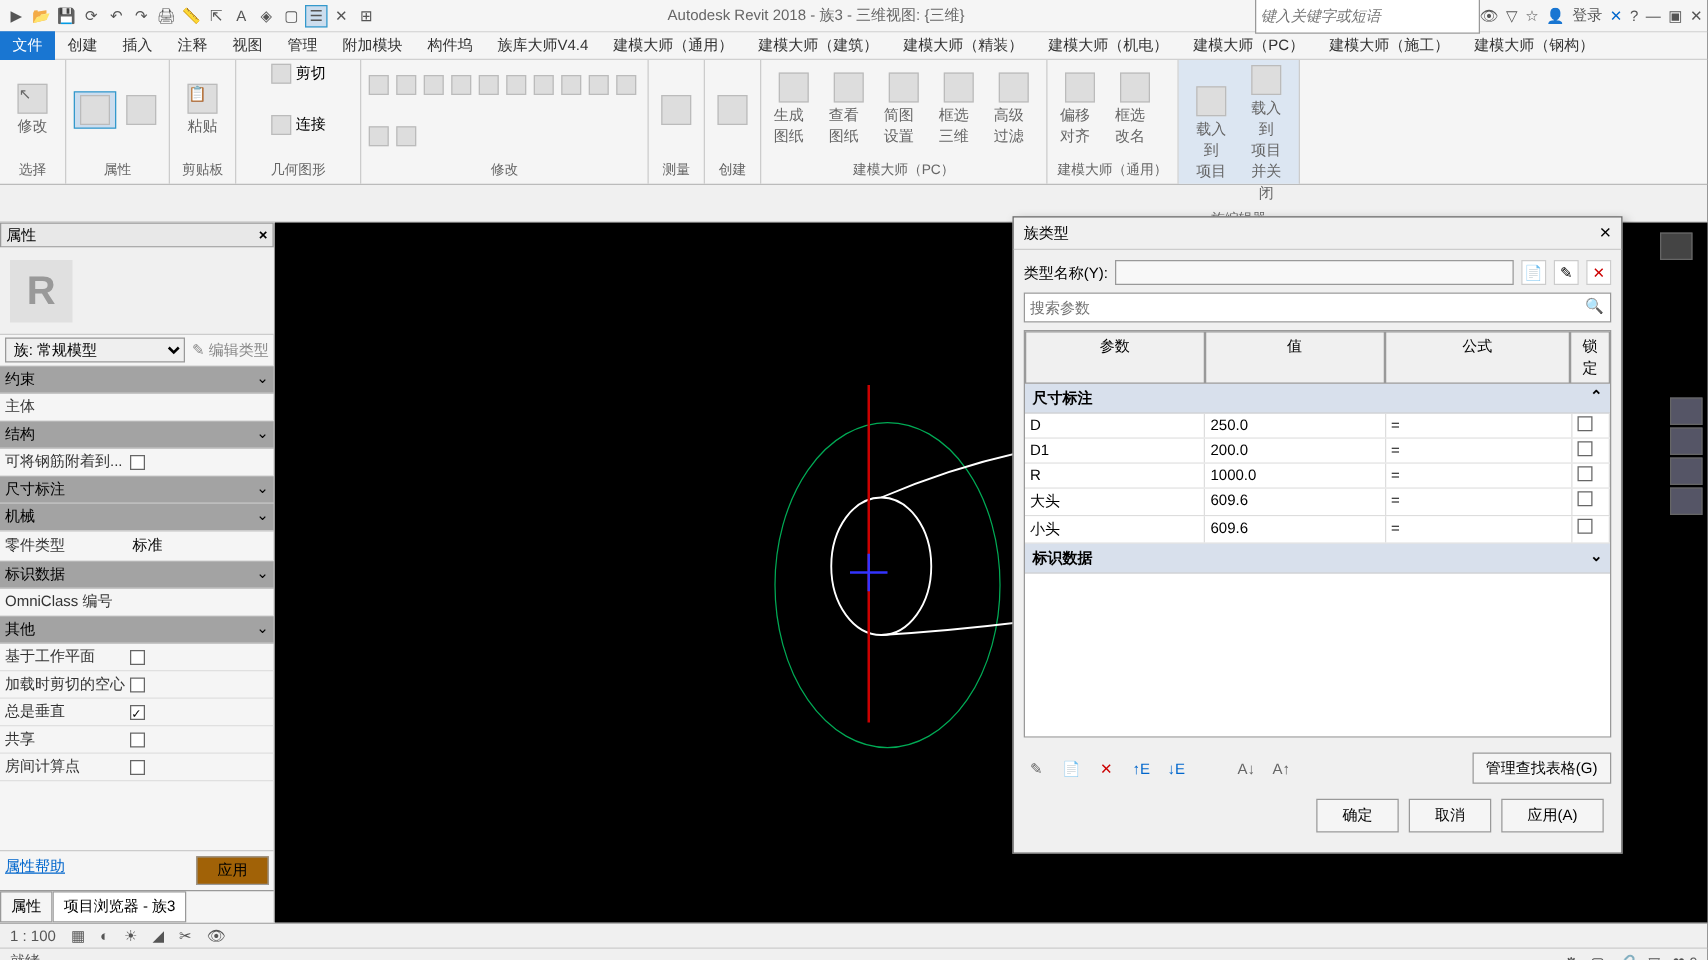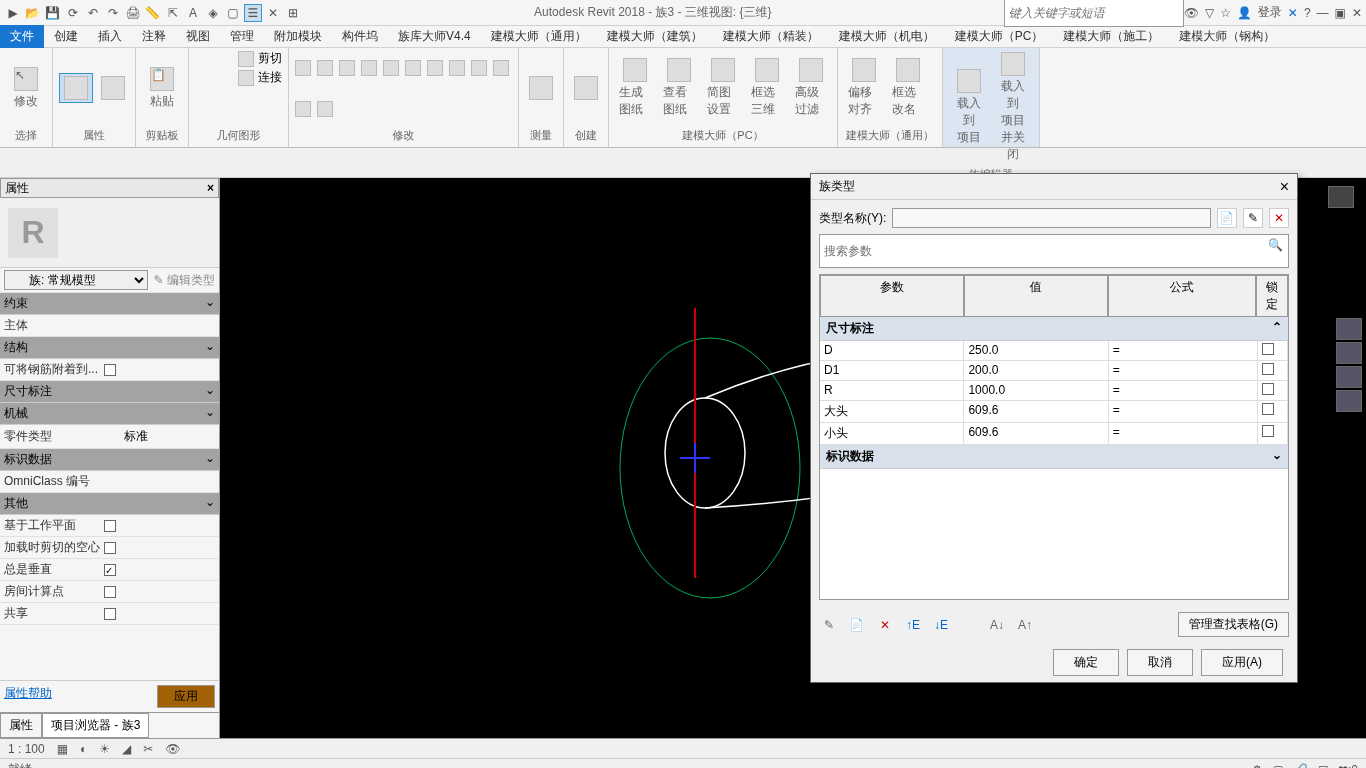--- a/index.html
+++ b/index.html
@@ -24,39 +24,39 @@
 .ribbon-group.family{background:#dce6f2}
 .typebar{height:30px;background:#f0f0f0;border-bottom:1px solid #ccc}
 .main{display:flex;height:560px}
 .props-panel{width:220px;background:#f5f5f5;border-right:1px solid #999;display:flex;flex-direction:column}
 .props-header{height:20px;background:#e8e8e8;border:1px solid #999;display:flex;align-items:center;justify-content:space-between;padding:0 4px}
 .props-close{cursor:pointer;font-weight:bold}
 .props-preview{height:70px;background:#f0f0f0;display:flex;align-items:center;padding:8px;border-bottom:1px solid #ccc}
 .props-preview-icon{width:50px;height:50px;background:#e0e0e0;display:flex;align-items:center;justify-content:center;font-size:32px;color:#999;font-weight:bold}
 .props-row{display:flex;align-items:center;padding:2px 4px;border-bottom:1px solid #e0e0e0}
 .props-label{width:100px;color:#333}
-.props-val{flex:1;padding:1px 20px}
+.props-val{flex:1;padding:1px 2px}
 .props-section{background:#a3a3a3;padding:2px 4px;font-weight:normal;display:flex;justify-content:space-between;border-bottom:1px solid #ccc}
 .props-footer{margin-top:auto;display:flex;justify-content:space-between;padding:4px;border-top:1px solid #ccc}
 .props-help{color:#0066cc;text-decoration:underline;cursor:pointer}
 .props-apply{padding:2px 16px;border:1px solid #999;background:#a16207;cursor:pointer}
 .tabs-bottom{display:flex;border-top:1px solid #999}
 .tab-b{padding:3px 8px;border:1px solid #999;background:#fff;cursor:pointer}
 .tab-b.active{background:#f5f5f5}
 .viewport{flex:1;background:#000;position:relative}
 .view-controls{position:absolute;top:4px;right:4px;width:30px}
 .vc-btn{width:26px;height:22px;background:#444;border:1px solid #666;margin-bottom:2px}
 .dialog{position:absolute;left:810px;top:173px;width:488px;height:510px;background:#f0f0f0;border:1px solid #666;box-shadow:3px 3px 8px rgba(0,0,0,0.3)}
 .dlg-title{height:26px;display:flex;align-items:center;justify-content:space-between;padding:0 8px;border-bottom:1px solid #ccc}
 .dlg-close{cursor:pointer;font-size:16px}
 .dlg-body{padding:8px}
 .dlg-row{display:flex;align-items:center;gap:6px;margin-bottom:6px}
 .dlg-combo{flex:1;height:20px;border:1px solid #999;background:#f8f8f8}
 .dlg-iconbtn{width:20px;height:20px;border:1px solid #ccc;background:#fff;cursor:pointer;display:flex;align-items:center;justify-content:center}
-.dlg-search{width:100%;height:24px;border:1px solid #999;padding:16px 4px;color:#7f1d1d;background:#fff}
+.dlg-search{width:100%;height:24px;border:1px solid #999;padding:6px 4px;color:#7f1d1d;background:#fff}
 .dlg-table{border:1px solid #999;margin-top:6px}
 .dlg-th{display:flex;background:#f5f5f5}
 .dlg-th>div{border:1px solid #999;padding:3px;text-align:center;background:#f0f0f0}
 .dlg-section{background:#d8e0ec;padding:3px 6px;font-weight:bold;display:flex;justify-content:space-between;border-bottom:1px solid #ccc}
 .dlg-tr{display:flex;border-bottom:1px solid #ddd;background:#fff}
 .dlg-tr>div{padding:2px 4px;border-right:1px solid #ddd}
 .dlg-empty{height:130px;background:#fff}
 .dlg-tools{display:flex;gap:8px;align-items:center;padding:6px 0;margin-top:6px}
 .dlg-tool{width:20px;height:20px;cursor:pointer;color:#666;display:flex;align-items:center;justify-content:center}
 .dlg-lookup{margin-left:auto;padding:3px 10px;border:1px solid #999;background:#f5f5f5;cursor:pointer}
@@ -151,21 +151,21 @@
   <div class="ribbon-group">
     <div class="ribbon-group-body">
         <div class="ribbon-btn large">
           <div class="ribbon-icon">📋</div>
           <span>粘贴</span>
         </div>
       </div>
     <div class="ribbon-group-label">剪贴板</div>
   </div>
   <div class="ribbon-group" style="width:100px">
-    <div class="ribbon-group-body" style="flex-direction:column;align-items:flex-end;gap:2px">
+    <div class="ribbon-group-body" style="flex-direction:column;align-items:center;gap:24px">
       <div style="display:flex;align-items:center;gap:4px">
           <div class="ribbon-icon sm"></div>
           <span>剪切</span>
         </div>
       <div style="display:flex;align-items:center;gap:4px">
           <div class="ribbon-icon sm"></div>
           <span>连接</span>
         </div>
     </div>
     <div class="ribbon-group-label">几何图形</div>
@@ -319,25 +319,25 @@
       </div>
     <div class="props-row">
         <span class="props-label">加载时剪切的空心</span>
         <span class="checkbox"></span>
       </div>
     <div class="props-row">
         <span class="props-label">总是垂直</span>
         <span class="checkbox checked"></span>
       </div>
     <div class="props-row">
+        <span class="props-label">共享</span>
+        <span class="checkbox"></span>
+      </div>
+    <div class="props-row">
         <span class="props-label">房间计算点</span>
-        <span class="checkbox"></span>
-      </div>
-    <div class="props-row">
-        <span class="props-label">共享</span>
         <span class="checkbox"></span>
       </div>
     <div class="props-footer">
       <span class="props-help">属性帮助</span>
       <button class="props-apply">应用</button>
     </div>
     <div class="tabs-bottom">
       <div class="tab-b active">属性</div>
       <div class="tab-b">项目浏览器 - 族3</div>
     </div>

